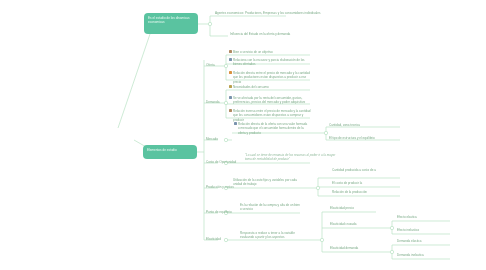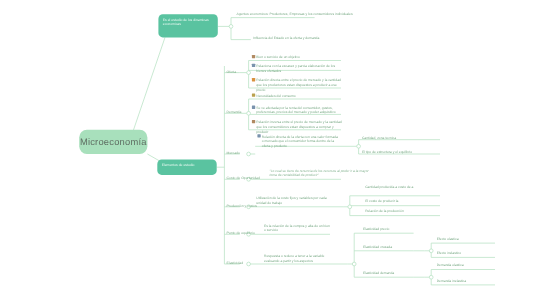--- a/index.html
+++ b/index.html
@@ -191,23 +191,20 @@
       <circle cx="226" cy="240" r="1.7"></circle>
       <circle cx="326" cy="133" r="1.7"></circle>
       <circle cx="318" cy="188" r="1.7"></circle>
       <circle cx="322" cy="240" r="1.7"></circle>
       <circle cx="392" cy="228" r="1.7"></circle>
       <circle cx="392" cy="252" r="1.7"></circle>
       <circle cx="210" cy="24" r="1.7"></circle>
     </g>
   </svg>
 
-  <div class="node root-node" style="left:72px; top:118px; width:62px; height:22px;">
-    <span>Microeconomía</span>
-  </div>
 
   <div class="node header-node" style="left:144px; top:13px; width:54px; height:21px;">
     <span>Es el estudio de los dinamicas economicas</span>
   </div>
 
   <div class="node header-node" style="left:143px; top:145px; width:54px; height:14px;">
     <span>Elementos de estudio</span>
   </div>
 
   <div class="node leaf-node" style="left:215px; top:11px; width:112px;">

